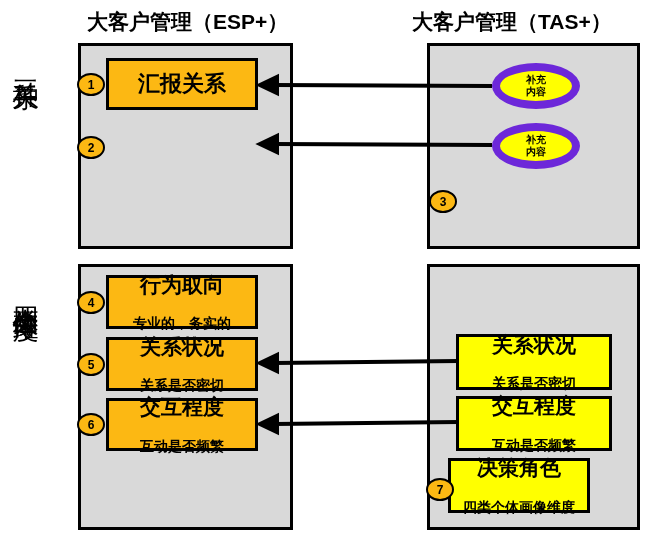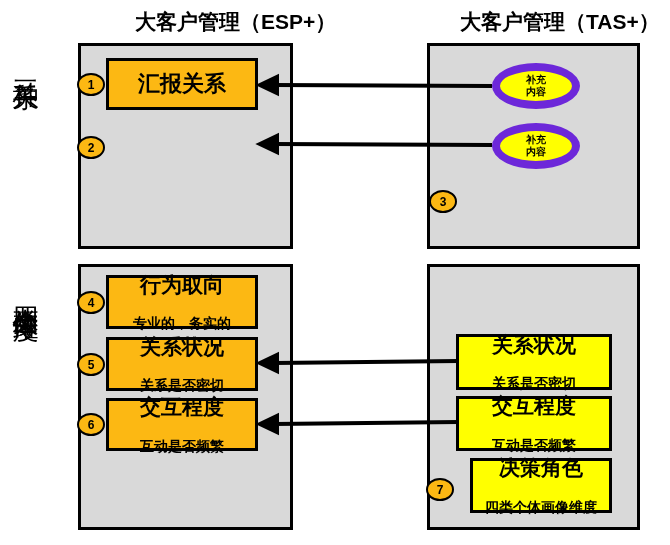--- a/index.html
+++ b/index.html
@@ -1,21 +1,21 @@
 <!DOCTYPE html>
 <html><head>
 <meta charset="utf-8">
 <style>
   html,body{margin:0;padding:0;background:#fff;}
   .canvas{
     position:relative;width:670px;height:545px;background:#ffffff;
     font-family:"Liberation Sans","DejaVu Sans",sans-serif;color:#000;overflow:hidden;
   }
   .col-title{
-    position:absolute;top:8px;font-size:21px;font-weight:bold;white-space:nowrap;margin-left:48px;
+    position:absolute;top:8px;font-size:21px;font-weight:bold;white-space:nowrap;
   }
   .vlabel{
     position:absolute;writing-mode:vertical-rl;text-orientation:upright;
     font-family:"DejaVu Serif","Liberation Serif",serif;font-size:26px;line-height:1;
     letter-spacing:1px;white-space:nowrap;
   }
   .panel{
     position:absolute;background:#d9d9d9;border:3px solid #000;box-sizing:border-box;
   }
   .node{
@@ -96,21 +96,21 @@
   </div>
 
   <div class="node yellow" style="left:456px;top:334px;width:156px;height:56px;z-index:3;">
     <div class="main-md">关系状况</div>
     <div class="sub">关系是否密切</div>
   </div>
   <div class="node yellow" style="left:456px;top:396px;width:156px;height:55px;z-index:3;">
     <div class="main-md">交互程度</div>
     <div class="sub">互动是否频繁</div>
   </div>
-  <div class="node yellow" style="left:470px;top:458px;width:142px;height:55px;z-index:3;">
+  <div class="node yellow" style="left:448px;top:458px;width:142px;height:55px;z-index:3;">
     <div class="main-md">决策角色</div>
     <div class="sub">四类个体画像维度</div>
   </div>
 
   <div class="badge" style="left:77px;top:73px;">1</div>
   <div class="badge" style="left:77px;top:136px;">2</div>
   <div class="badge" style="left:429px;top:190px;">3</div>
   <div class="badge" style="left:77px;top:291px;">4</div>
   <div class="badge" style="left:77px;top:353px;">5</div>
   <div class="badge" style="left:77px;top:413px;">6</div>

